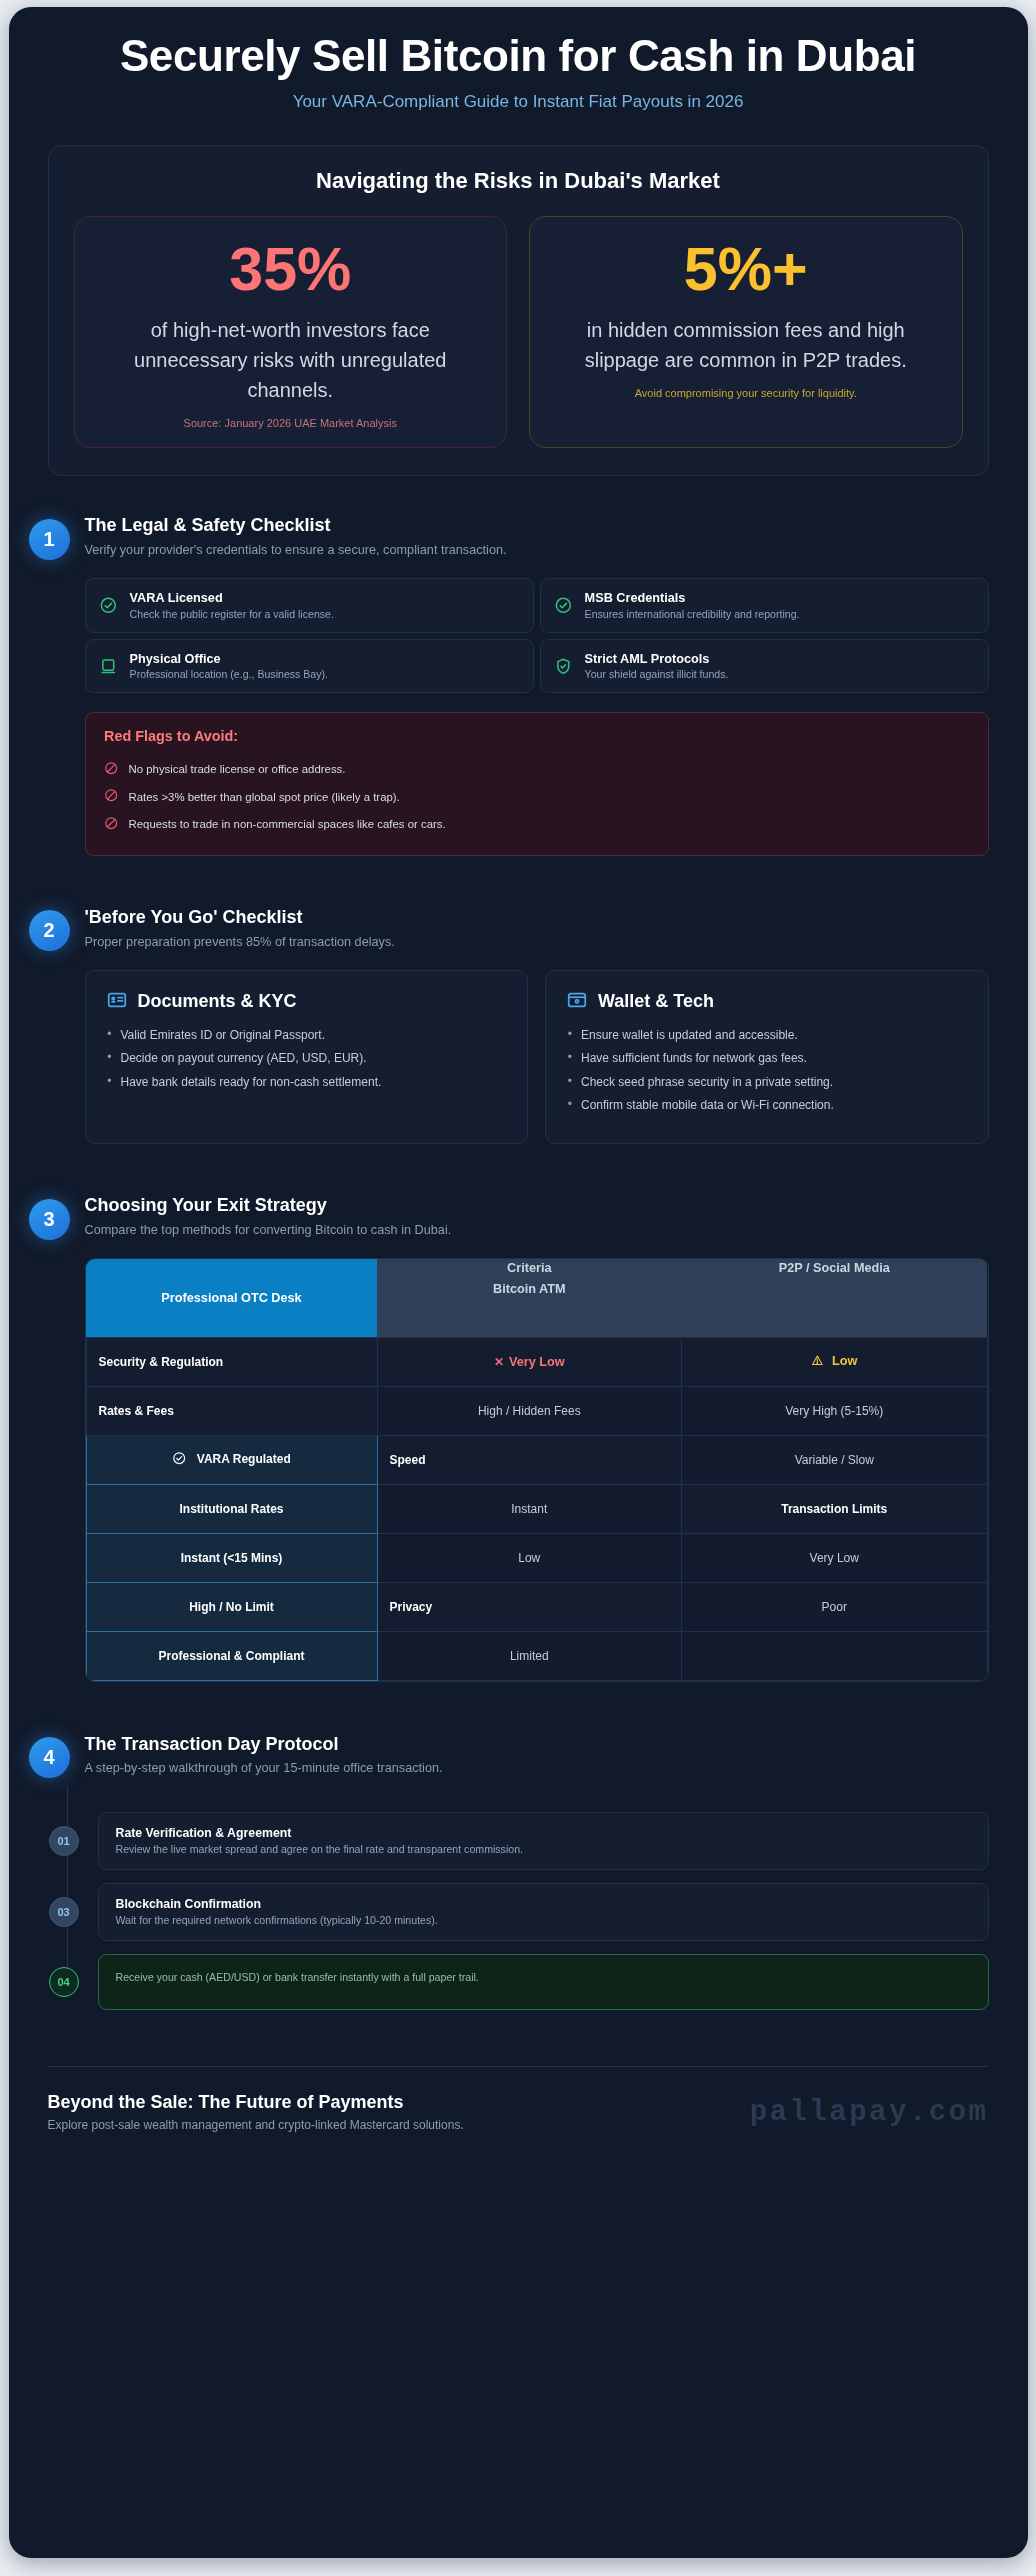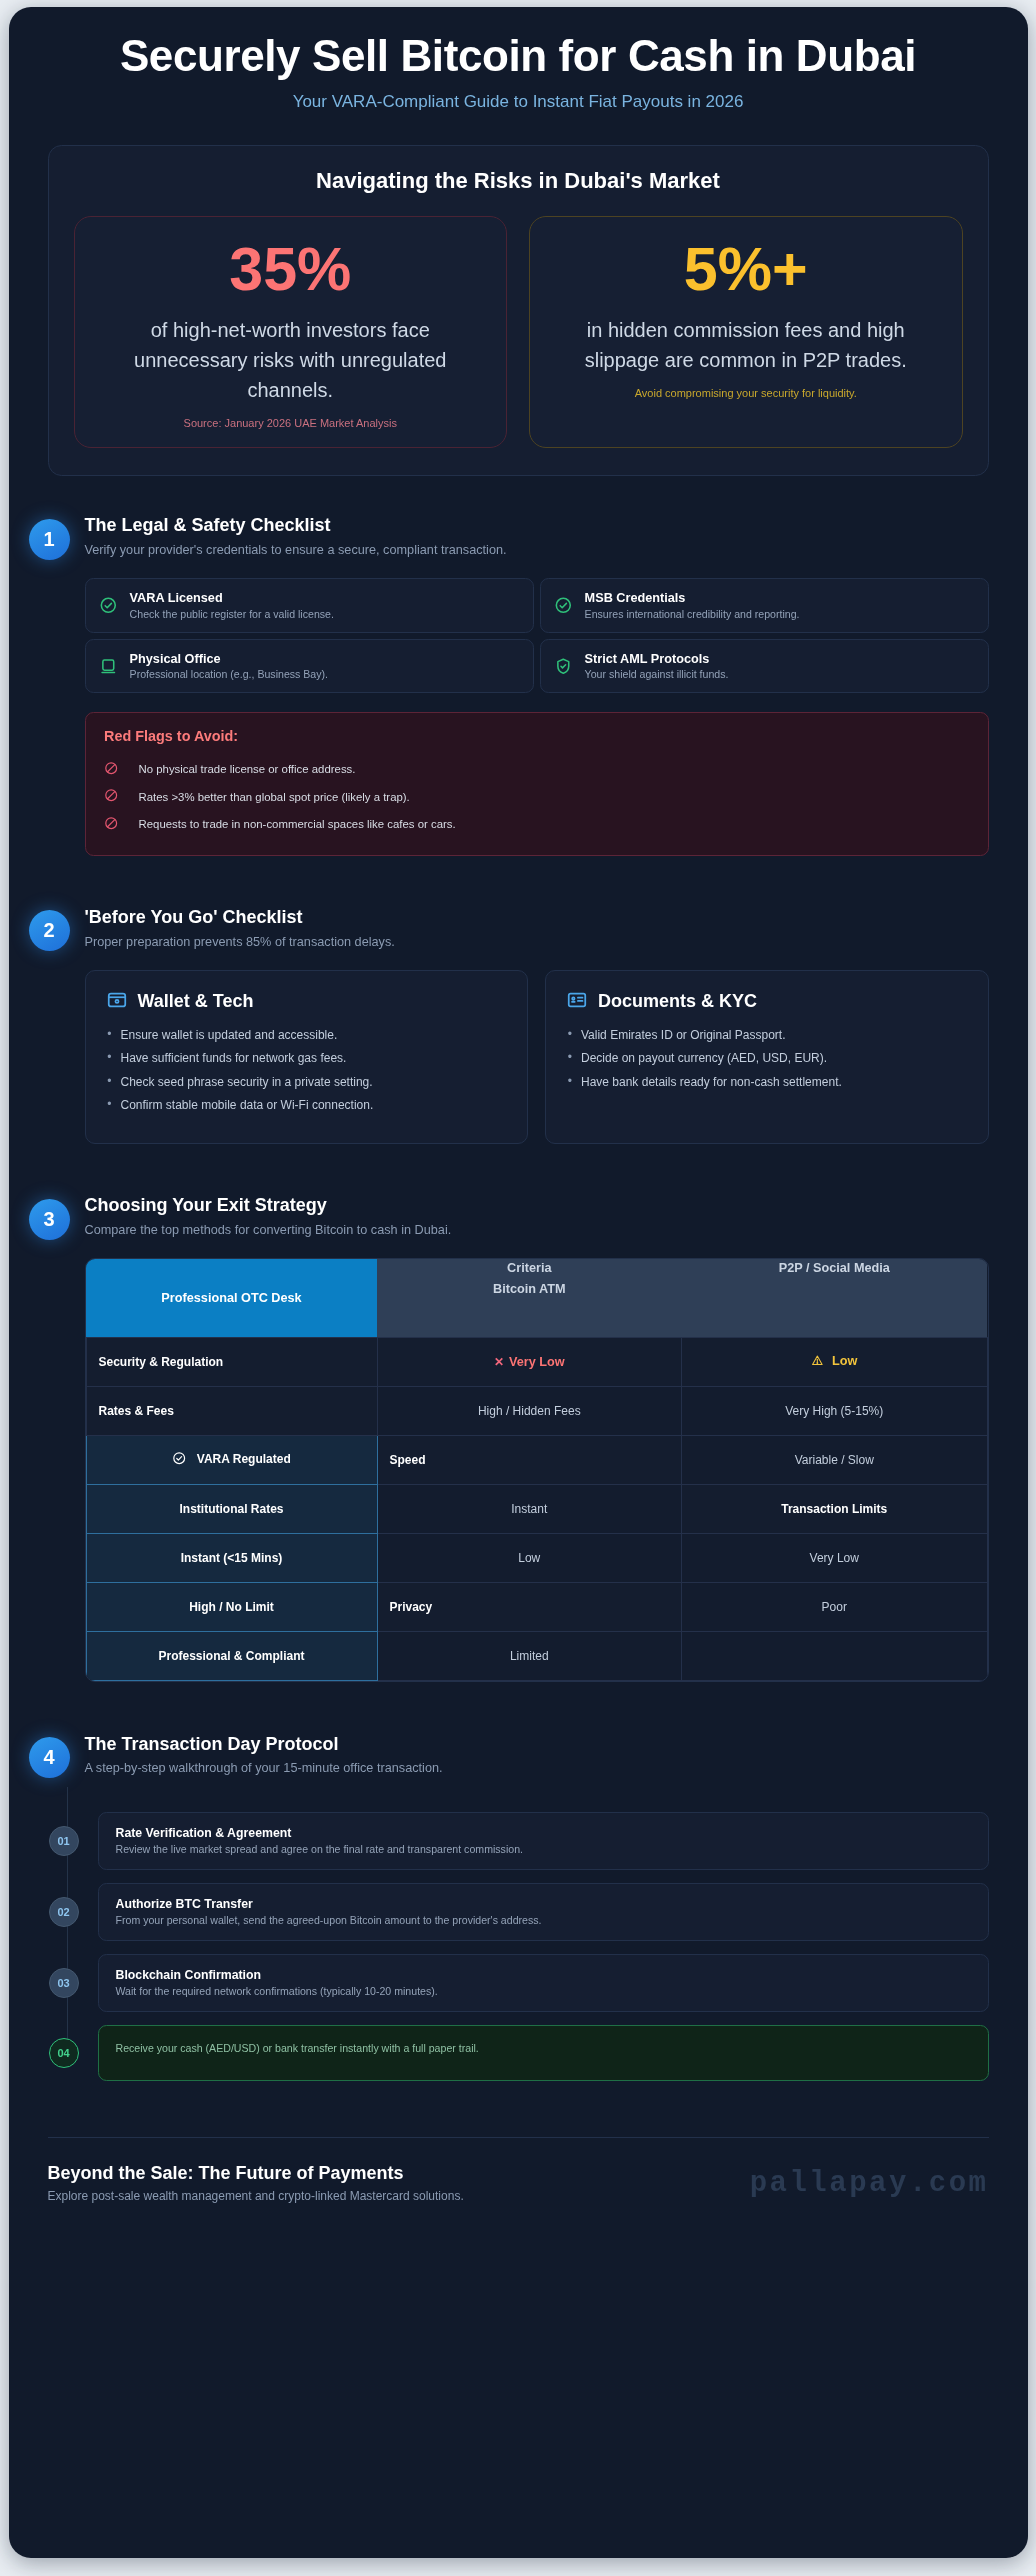--- a/index.html
+++ b/index.html
@@ -109,21 +109,21 @@
 
   
   .redflags {
     margin-top: 18.6px;
     background: #281320;
     border: 0.8px solid #5d2437;
     border-radius: 8.5px;
     padding: 15px 18.6px 17px 18.6px;
   }
   .redflags h4 { color: #fc7b7b; font-size: 14.4px; font-weight: 700; margin-bottom: 12px; }
-  .rf-item { display: flex; align-items: center; gap: 20px; padding: 5px 0; }
+  .rf-item { display: flex; align-items: center; gap: 10px; padding: 5px 0; }
   .rf-item span.t { color: #d8dde5; font-size: 11.4px; }
 
   
   .panel {
     background: #151e31;
     border: 0.8px solid #22304a;
     border-radius: 10px;
     padding: 18.6px 20px 22px 20px;
   }
   .panel .ph { display: flex; align-items: center; gap: 10px; margin-bottom: 13.5px; }
@@ -350,57 +350,57 @@
   <div class="section" style="margin-top:51px;">
     <div class="sec-head">
       <div class="badge">2</div>
       <div class="sec-txt">
         <h3>'Before You Go' Checklist</h3>
         <div class="sec-sub">Proper preparation prevents 85% of transaction delays.</div>
       </div>
     </div>
     <div class="sec-body">
       <div class="grid2" style="gap:17px;">
+
+        <div class="panel">
+          <div class="ph">
+            <span>
+              <svg width="22" height="22" viewBox="0 0 24 24" fill="none" stroke="#4aa6ea" stroke-width="1.9">
+                <rect x="3" y="5" width="18" height="14" rx="2"></rect>
+                <circle cx="8" cy="10.5" r="1.3"></circle>
+                  <path d="M13 9.5h5M13 13h5M6.5 14h3" stroke-linecap="round"></path>
+              </svg>
+            </span>
+            <h4>Documents &amp; KYC</h4>
+          </div>
+          <ul>
+            <li>Valid Emirates ID or Original Passport.</li>
+            <li>Decide on payout currency (AED, USD, EUR).</li>
+            <li>Have bank details ready for non-cash settlement.</li>
+          </ul>
+        </div>
 
         <div class="panel">
           <div class="ph">
             <span>
               <svg width="22" height="22" viewBox="0 0 24 24" fill="none" stroke="#4aa6ea" stroke-width="1.9">
                 <rect x="3" y="5" width="18" height="14" rx="2.5"></rect>
                 <path d="M3 9h18"></path>
                   <circle cx="12" cy="13.5" r="1.7"></circle>
               </svg>
             </span>
             <h4>Wallet &amp; Tech</h4>
           </div>
           <ul>
             <li>Ensure wallet is updated and accessible.</li>
             <li>Have sufficient funds for network gas fees.</li>
             <li>Check seed phrase security in a private setting.</li>
             <li>Confirm stable mobile data or Wi-Fi connection.</li>
           </ul>
         </div>
-
-        <div class="panel">
-          <div class="ph">
-            <span>
-              <svg width="22" height="22" viewBox="0 0 24 24" fill="none" stroke="#4aa6ea" stroke-width="1.9">
-                <rect x="3" y="5" width="18" height="14" rx="2"></rect>
-                <circle cx="8" cy="10.5" r="1.3"></circle>
-                  <path d="M13 9.5h5M13 13h5M6.5 14h3" stroke-linecap="round"></path>
-              </svg>
-            </span>
-            <h4>Documents &amp; KYC</h4>
-          </div>
-          <ul>
-            <li>Valid Emirates ID or Original Passport.</li>
-            <li>Decide on payout currency (AED, USD, EUR).</li>
-            <li>Have bank details ready for non-cash settlement.</li>
-          </ul>
-        </div>
       </div>
     </div>
   </div>
 
   <div class="section" style="margin-top:51px;">
     <div class="sec-head">
       <div class="badge">3</div>
       <div class="sec-txt">
         <h3>Choosing Your Exit Strategy</h3>
         <div class="sec-sub">Compare the top methods for converting Bitcoin to cash in Dubai.</div>
@@ -502,27 +502,20 @@
 
     <div class="timeline" style="margin-top:34px;">
       <div class="step">
         <div class="step-dot">01</div>
         <div class="step-box">
           <h5>Rate Verification &amp; Agreement</h5>
           <p>Review the live market spread and agree on the final rate and transparent commission.</p>
         </div>
       </div>
       <div class="step">
-        <div class="step-dot">02</div>
-        <div class="step-box">
-          <h5>Authorize BTC Transfer</h5>
-          <p>From your personal wallet, send the agreed-upon Bitcoin amount to the provider's address.</p>
-        </div>
-      </div>
-      <div class="step">
         <div class="step-dot">03</div>
         <div class="step-box">
           <h5>Blockchain Confirmation</h5>
           <p>Wait for the required network confirmations (typically 10-20 minutes).</p>
         </div>
       </div>
       <div class="step done">
         <div class="step-dot">04</div>
         <div class="step-box">
           <p>Receive your cash (AED/USD) or bank transfer instantly with a full paper trail.</p>

